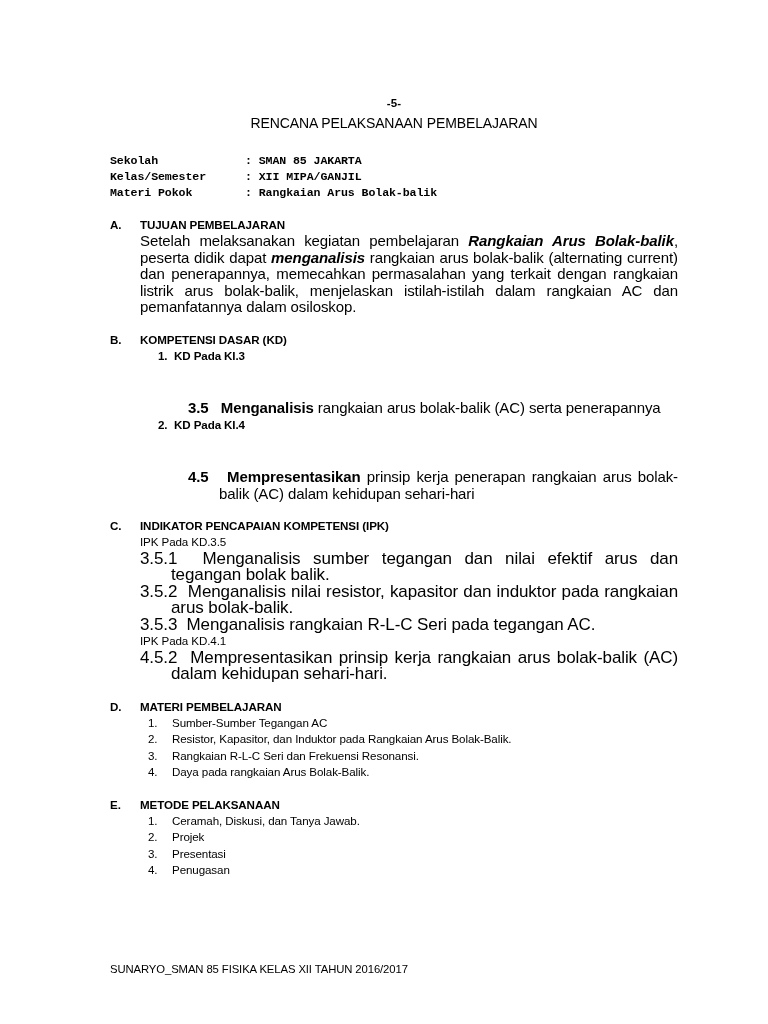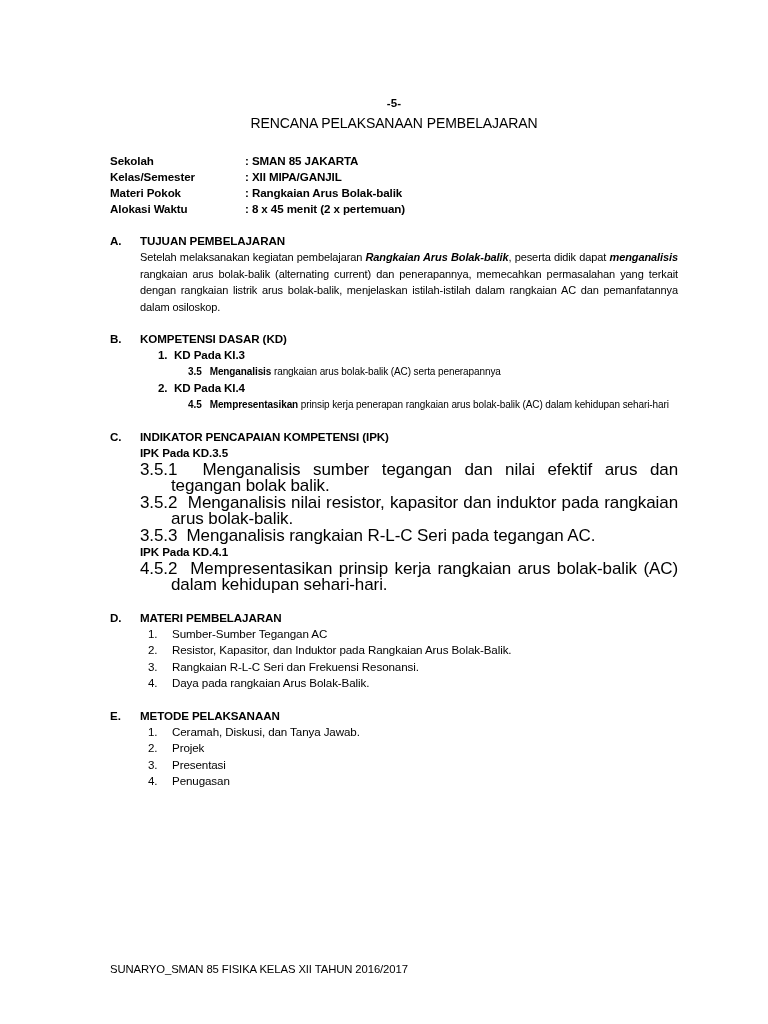--- a/index.html
+++ b/index.html
@@ -47,21 +47,21 @@
     font-weight: normal;
     letter-spacing: -0.1px;
     margin-top: 1px;
   }
 
   
   .meta {
     margin-top: 19px;
     border-collapse: collapse;
   }
-  .meta tr { height: 16px; }
+  .meta tr { height: 16px; font-family: Liberation Mono, monospace; }
   .meta td {
     font-size: 11.6px;
     font-weight: bold;
     line-height: 16px;
     padding: 0;
     vertical-align: top;
     white-space: nowrap;
     letter-spacing: -0.1px;
   }
   .meta td.k { width: 135px; }
@@ -78,21 +78,21 @@
     letter-spacing: -0.1px;
   }
   .section-letter {
     width: 30px;
     flex: 0 0 30px;
   }
   .section-title { flex: 1 1 auto; }
 
   .body-block {
     margin-left: 30px;
-    font-size: 11px;
+    font-size: 15px;
     line-height: 16.5px;
     text-align: justify;
     text-justify: inter-word;
     letter-spacing: -0.1px;
   }
   b, .b { font-weight: bold; }
   .bi { font-weight: bold; font-style: italic; }
 
   
   .kd-list {
@@ -104,32 +104,33 @@
     display: flex;
     font-size: 11.6px;
     line-height: 16.5px;
     font-weight: bold;
     margin-left: 18px;
     letter-spacing: -0.1px;
   }
   .kd-num .n { width: 16px; flex: 0 0 16px; }
   .kd-sub {
     margin-left: 48px;
-    font-size: 10px;
+    font-size: 15px;
     line-height: 16.5px;
     text-align: justify;
     letter-spacing: -0.1px;
     text-indent: -31px;
     padding-left: 31px;
+    margin-top: 36px;
   }
 
   
   .ipk-group { margin-left: 30px; }
   .ipk-head {
-    font-weight: bold;
+    font-weight: normal;
     font-size: 11.6px;
     line-height: 16.5px;
     letter-spacing: -0.1px;
   }
   .ipk-item {
     font-size: 17px;
     line-height: 16.5px;
     text-align: justify;
     text-justify: inter-word;
     letter-spacing: -0.1px;
@@ -176,24 +177,20 @@
           <td class="v">: SMAN 85 JAKARTA</td>
         </tr>
         <tr>
           <td class="k">Kelas/Semester</td>
           <td class="v">: XII MIPA/GANJIL</td>
         </tr>
         <tr>
           <td class="k">Materi Pokok</td>
           <td class="v">: Rangkaian Arus Bolak-balik</td>
         </tr>
-        <tr>
-          <td class="k">Alokasi Waktu</td>
-          <td class="v">: 8 x 45 menit (2 x pertemuan)</td>
-        </tr>
       </tbody>
     </table>
 
     <div class="section">
       <div class="section-head">
         <span class="section-letter">A.</span>
         <span class="section-title">TUJUAN PEMBELAJARAN</span>
       </div>
       <div class="body-block"><span>Setelah melaksanakan kegiatan pembelajaran </span><span class="bi">Rangkaian Arus Bolak-balik</span><span>, peserta didik dapat </span><span class="bi">menganalisis</span><span> rangkaian arus bolak-balik (alternating current) dan penerapannya, memecahkan permasalahan yang terkait dengan rangkaian listrik arus bolak-balik, menjelaskan istilah-istilah dalam rangkaian AC dan pemanfatannya dalam osiloskop.</span></div>
     </div>

